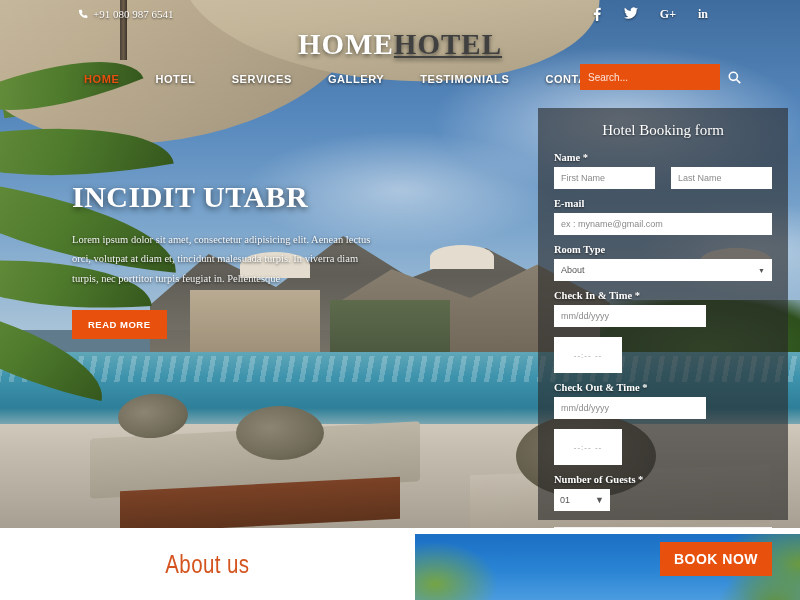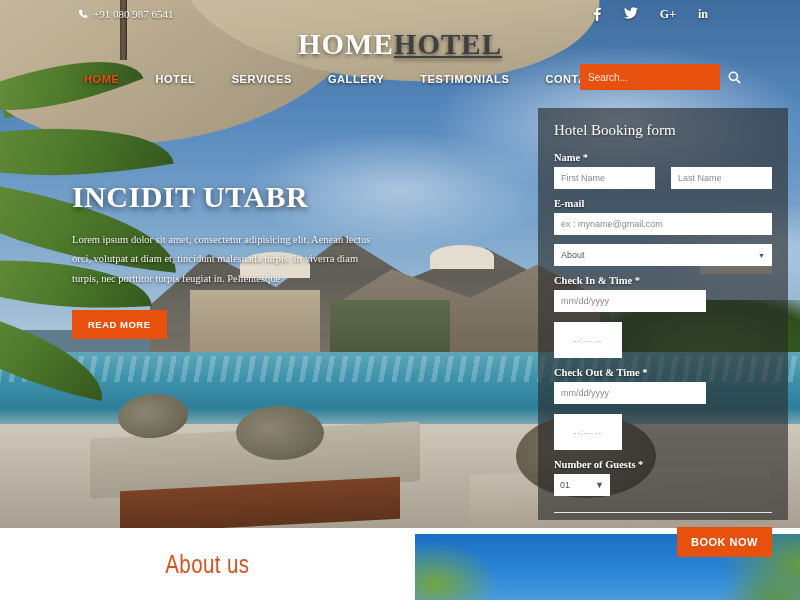--- a/index.html
+++ b/index.html
@@ -205,21 +205,21 @@
 
   
   .booking {
     position: absolute; right: 12px; top: 108px;
     width: 250px; height: 412px;
     background: rgba(40,40,40,.62);
     padding: 14px 16px 0 16px; z-index: 18;
   }
   .booking h3 {
     font-family: "Liberation Serif", serif; font-weight: normal;
-    color: #fff; font-size: 15px; margin-bottom: 13px;
+    color: #fff; font-size: 15px; text-align: center; margin-bottom: 13px;
     text-shadow: 0 1px 2px rgba(0,0,0,.5);
   }
   .fld-label {
     font-family: "Liberation Serif", serif; font-weight: bold;
     color: #fff; font-size: 10.5px; margin-bottom: 4px;
     text-shadow: 0 1px 2px rgba(0,0,0,.55);
   }
   .fld-group { margin-bottom: 9px; }
   .row2 { display: flex; gap: 16px; }
   .inp {
@@ -247,21 +247,21 @@
   }
   .sel-guests {
     width: 56px; height: 22px; background: #fff; border: 0;
     font-size: 9px; color: #555; padding: 7px 6px;
     display: flex; align-items: center; justify-content: space-between;
     font-family: "Liberation Sans", sans-serif;
   }
   .divider { height: 1px; background: rgba(255,255,255,.85); margin: 16px 0 14px 0; }
   .btn-book {
     display: block; margin-left: auto; background: #e8500e; color: #fff;
-    border: 0; padding: 9px 14px; font-size: 11px; font-weight: bold;
+    border: 0; padding: 9px 14px; font-size: 14px; font-weight: bold;
     letter-spacing: .5px; cursor: pointer; font-family: "Liberation Sans", sans-serif; text-align: center;
   }
 
   
   .about {
     position: absolute; left: 0; top: 528px; width: 800px; height: 72px;
     background: #fff; display: flex;
   }
   .about-left {
     width: 432px; display: flex; align-items: center; justify-content: center;
@@ -380,20 +380,21 @@
         <input class="inp inp-half" type="text" placeholder="Last Name" style="">
       </div>
     </div>
 
     <div class="fld-group">
       <div class="fld-label">E-mail</div>
       <input class="inp inp-full" type="text" placeholder="ex : myname@gmail.com" style="">
     </div>
 
     <div class="fld-group">
+      <div class="fld-label">Room Type</div>
       <div class="sel">
         <span>About</span>
         <span class="caret">▼</span>
       </div>
     </div>
 
     <div class="fld-group">
       <div class="fld-label">Check In &amp; Time *</div>
       <div class="row-date">
         <input class="inp inp-date" type="text" placeholder="mm/dd/yyyy" style="">

